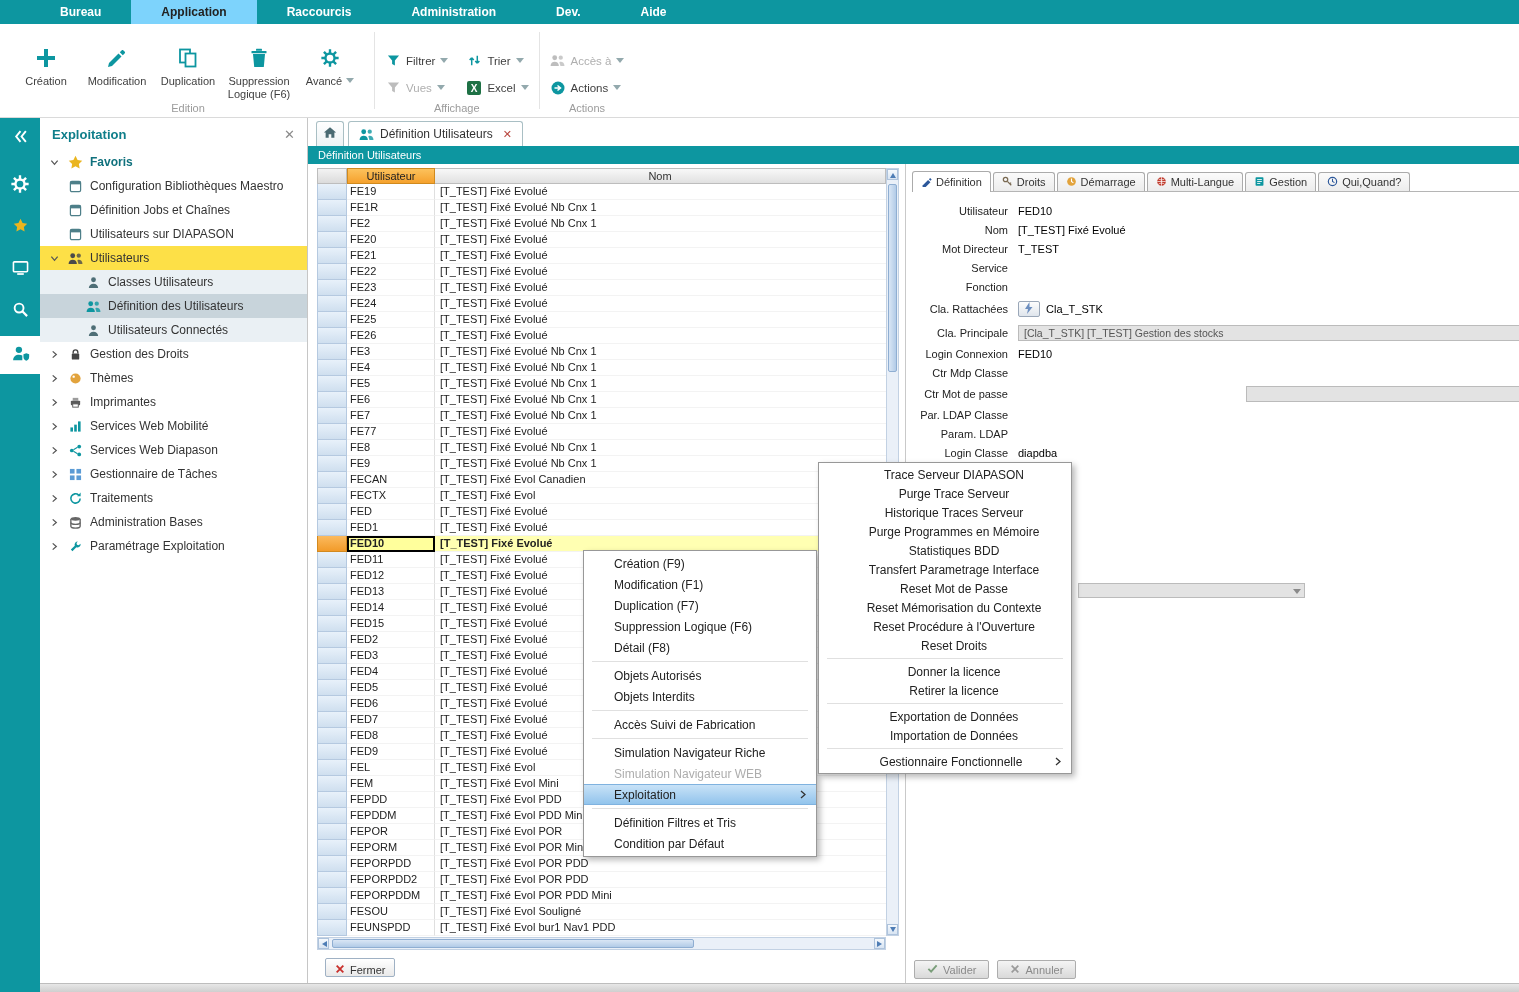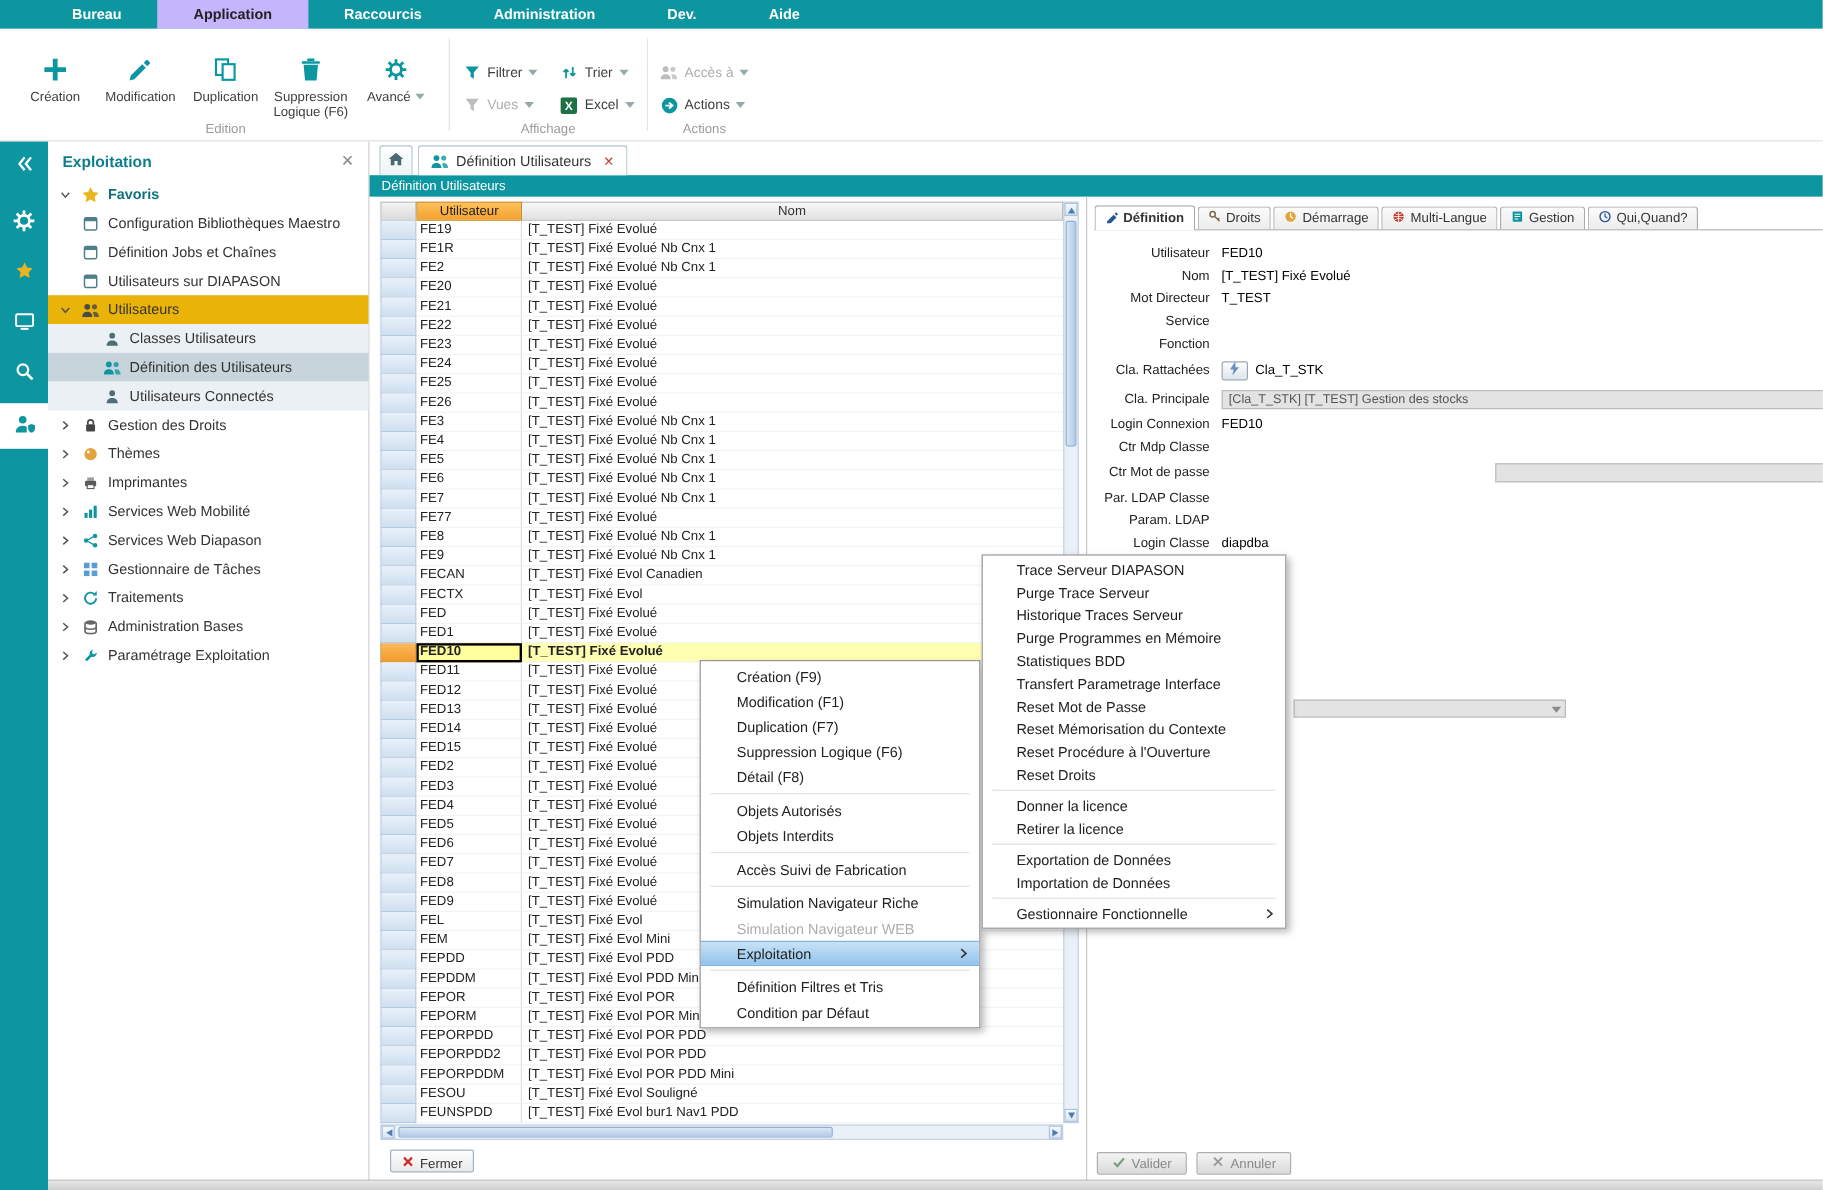--- a/index.html
+++ b/index.html
@@ -5,21 +5,21 @@
   :root{ --teal:#0D96A0; }
   *{ box-sizing:border-box; cursor:default; }
   html,body{ margin:0; padding:0; }
   body{ position:relative; width:1519px; height:992px; overflow:hidden; background:#fff;
         font-family:"Liberation Sans","DejaVu Sans",sans-serif; font-size:12px; color:#222; }
 
   
   #menubar{ position:absolute; top:0; left:0; right:0; height:24px; background:var(--teal);
             display:flex; align-items:stretch; padding-left:30px; }
   .mb-item{ color:#fff; font-weight:bold; font-size:12px; line-height:24px; padding:0 30px; }
-  .mb-item.active{ background:#c4b5fd; color:#222;text-align:center; }
+  .mb-item.active{ background:#7dd3fc; color:#222;text-align:center; }
 
   
   #ribbon{ position:absolute; top:24px; left:0; right:0; height:94px; background:#fff;
            border-bottom:1px solid #DADADA; display:flex; align-items:stretch; padding-left:4px; }
   .rb-group{ position:relative; display:flex; align-items:flex-end; padding:3px 8px 16px; }
   .rb-label{ position:absolute; bottom:3px; left:0; right:0; text-align:center; font-size:11px; color:#9b9b9b; }
   .rb-sep{ width:1px; background:#E4E4E4; margin:8px 2px; }
   #rb-big{ display:flex; gap:3px; }
   .rbtn{ width:68px; display:flex; flex-direction:column; align-items:center; padding-top:5px; gap:4px; }
   .rbtn-ic{ height:25px; display:flex; align-items:center; color:var(--teal); }
@@ -44,21 +44,21 @@
   #sidebar{ position:absolute; top:118px; left:40px; bottom:0; width:268px; background:#fff; border-right:1px solid #C6C6C6; }
   .sb-head{ display:flex; align-items:center; height:32px; padding:0 12px; }
   .sb-title{ color:#0E7E8A; font-weight:bold; font-size:13px; flex:1; }
   .sb-close{ color:#8a8a8a; font-size:13px; }
   .tree-row{ display:flex; align-items:center; height:24px; font-size:12px; color:#333; gap:6px; padding-left:10px; }
   .tree-row .twisty{ width:11px; display:flex; color:#555; }
   .tree-row .t-icon{ width:17px; display:flex; justify-content:center; }
   .tree-row.lvl1{ padding-left:28px; }
   .tree-row.lvl2{ }
   .tree-row.accent .t-label{ color:#10717D; font-weight:bold; }
-  .tree-row.hl-parent{ background:#eab308; }
+  .tree-row.hl-parent{ background:#fde047; }
   .tree-row.hl-child{ background:#EAF0F4; }
   .tree-row.sel{ background:#C8D4DB; }
   [data-icon="star"]{ color:#EAB51F; }
   [data-icon="people"]{ color:#4A4A4A; }
   .tree-row.sel [data-icon="people"]{ color:var(--teal); }
   [data-icon="person"]{ color:#4E6E76; }
   [data-icon="lock"]{ color:#454545; }
   [data-icon="printer"]{ color:#5a5a5a; }
   [data-icon="doc-win"]{ color:#4E7F89; }
   [data-icon="chart"],[data-icon="share"],[data-icon="refresh"],[data-icon="wrench"]{ color:var(--teal); }
@@ -112,21 +112,21 @@
            padding:0 9px; background:linear-gradient(#FFFFFF,#E9E9E9); border:1px solid #9FB1C4; border-radius:2px;
            font-size:11px; color:#333; font-family:inherit; }
   #statusbar{ position:absolute; left:40px; right:0; bottom:0; height:9px;
               background:linear-gradient(#E7E7E7,#CFCFCF); border-top:1px solid #BDBDBD; z-index:5; }
 
   
   #rp-tabs{ display:flex; margin:7px 0 0 6px; align-items:flex-end; border-bottom:1px solid #B5B5B5; }
   .rp-tab{ display:flex; align-items:center; gap:4px; height:19px; padding:0 8px; margin-right:2px;
            border:1px solid #ABABAB; border-bottom:none; border-radius:3px 3px 0 0;
            background:linear-gradient(#FBFBFB,#ECECEC); font-size:11px; color:#333; }
-  .rp-tab.active{ background:#fff; font-weight:bold; height:21px; position:relative; margin-bottom:-1px; z-index:2; }
+  .rp-tab.active{ background:#fff; font-weight:normal; height:21px; position:relative; margin-bottom:-1px; z-index:2; }
   #rp-fields{ margin-top:9px; font-size:11px; }
   .f-row{ display:flex; align-items:center; min-height:19px; }
   .f-row.icon-text{ min-height:25px; }
   .f-row.select{ min-height:23px;justify-content:space-between; }
   .f-label{ width:112px; text-align:right; padding-right:10px; color:#222; flex:none; }
   .f-val{ color:#000; }
   .f-iconbtn{ width:22px; height:16px; border:1px solid #9AA7B8; border-radius:2px; margin-right:6px;
               background:linear-gradient(#FDFDFD,#DFE5EC); display:flex; align-items:center; justify-content:center; }
   .f-select{ height:16px; background:#E3E3E3; border:1px solid #BBB; color:#555; position:relative;
              display:flex; align-items:center; padding:0 16px 0 5px; font-size:10.5px;
@@ -136,21 +136,21 @@
   #rp-buttons{ position:absolute; left:8px; bottom:13px; display:flex; gap:8px; }
   .rp-btn{ display:flex; align-items:center; gap:5px; height:19px; padding:0 12px; border:1px solid #ADADAD;
            background:linear-gradient(#F4F4F4,#D9D9D9); color:#8a8a8a; font-size:11px; border-radius:2px; font-family:inherit; }
 
   
   .menu{ position:absolute; background:#fff; border:1px solid #989898; box-shadow:3px 3px 6px rgba(0,0,0,.28); padding:2px 0; z-index:100; }
   #contextmenu{ left:583px; top:550px; width:234px; }
   #submenu{ left:818px; top:462px; width:254px; }
   .m-item{ display:flex; align-items:center; padding:0 10px 0 30px; font-size:12px; color:#222; }
   #contextmenu .m-item{ height:21px; }
-  #submenu .m-item{ height:19px; padding-left:28px; }
+  #submenu .m-item{ height:19px; padding-left:28px;text-align:center; }
   .m-item.disabled{ color:#ADADAD; }
   .m-item.hi{ background:linear-gradient(#C8E2F7,#92C4EC); border-top:1px solid #7FB2DF; border-bottom:1px solid #7FB2DF; }
   .m-label{ flex:1; white-space:nowrap; overflow:hidden; }
   .m-arrow{ display:flex; }
   .m-sep{ height:1px; background:#E0E0E0; margin:3px 8px; }
 </style>
 </head>
 <body>
 
 <header id="menubar">

